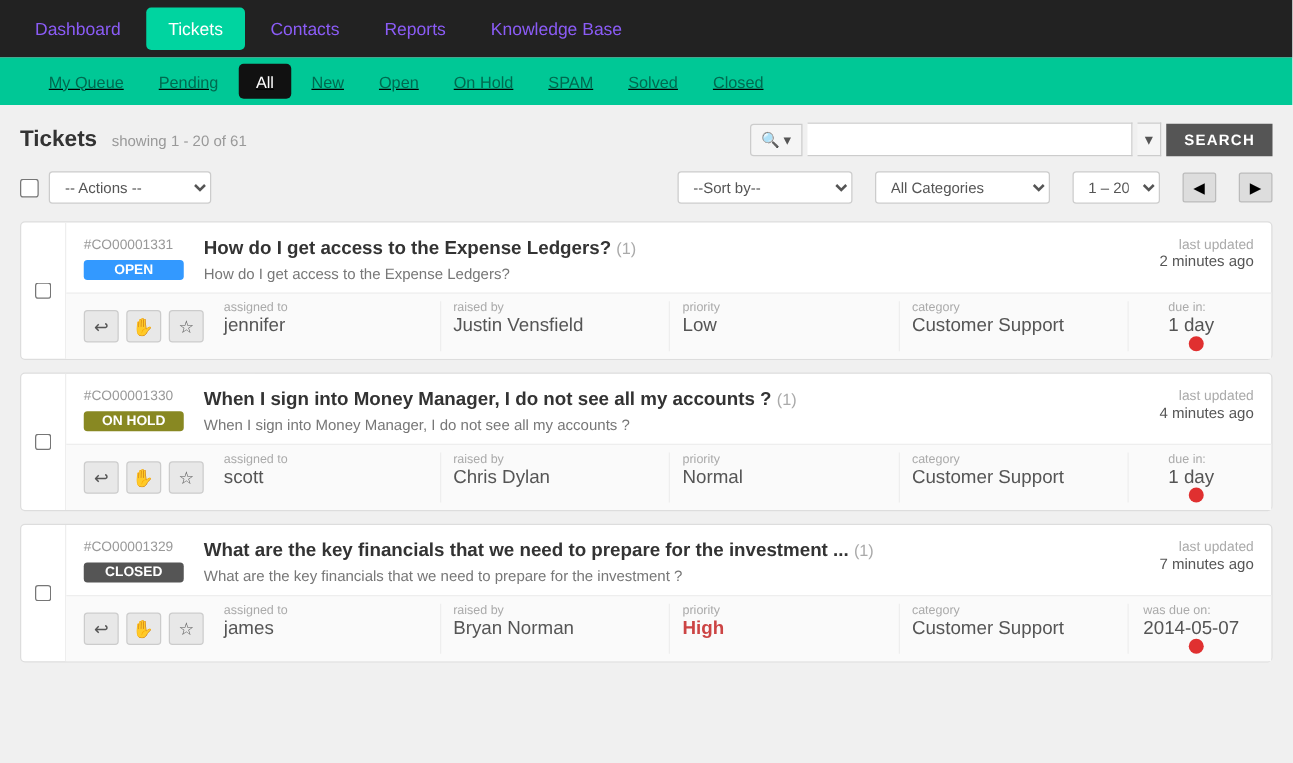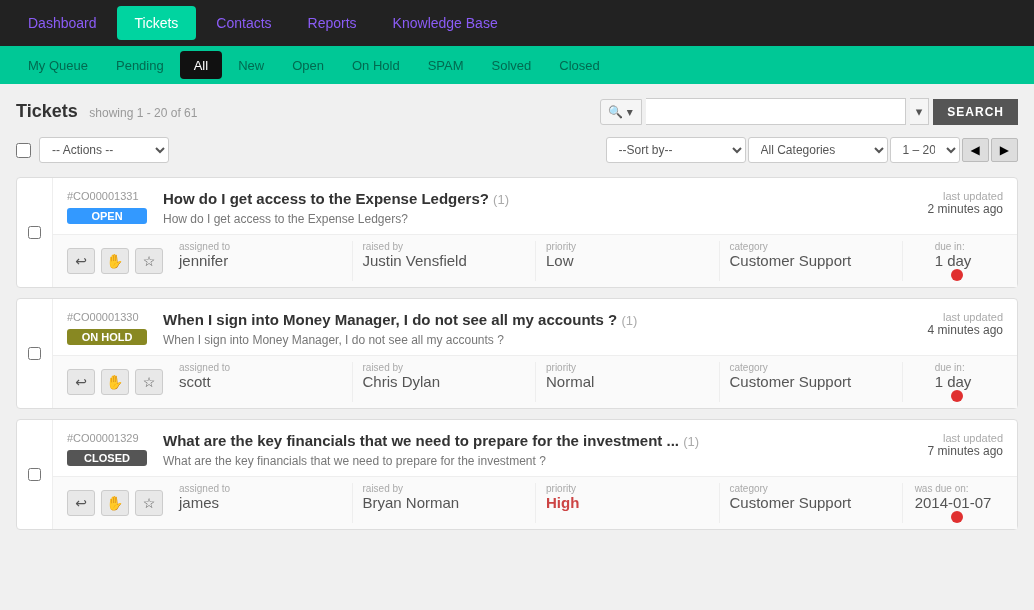--- a/index.html
+++ b/index.html
@@ -29,21 +29,22 @@
       border-radius: 4px;
       margin: 6px 2px;
     }
 
     
     .sub-nav {
       background: #00c896;
       display: flex;
       align-items: center;
       height: 38px;
-      padding: 0 14px;
+      padding: 0 25px;
+      text-decoration: underline;
     }
     .sub-nav-item {
       color: #006a50;
       padding: 0 14px;
       height: 100%;
       display: flex;
       align-items: center;
       cursor: pointer;
       font-size: 13px;
       font-weight: 500;
@@ -125,21 +126,21 @@
     }
 
     
     .filter-row {
       display: flex;
       align-items: center;
       justify-content: space-between;
       margin-bottom: 14px;
     }
     .filter-left { display: flex; align-items: center; gap: 8px; }
-    .filter-right { display: flex; align-items: center; gap: 2px; }
+    .filter-right { display: flex; align-items: center; gap: 18px; }
     .checkbox-all {
       width: 15px; height: 15px; cursor: pointer;
     }
     .actions-select, .sort-select, .category-select, .page-select {
       border: 1px solid #ccc;
       background: #fff;
       padding: 4px 8px;
       border-radius: 3px;
       cursor: pointer;
       font-size: 12px;
@@ -511,21 +512,21 @@
             <span class="meta-label">priority</span>
             <span class="meta-value high">High</span>
           </div>
           <div class="ticket-meta-item">
             <span class="meta-label">category</span>
             <span class="meta-value">Customer Support</span>
           </div>
           <div class="ticket-meta-due">
             <div>
               <span class="meta-label">was due on:</span>
-              <span class="meta-value">2014-01-07</span>
+              <span class="meta-value">2014-05-07</span>
             </div>
             <span class="due-red"></span>
           </div>
         </div>
       </div>
     </div>
   </div>
 
 </div>
 

